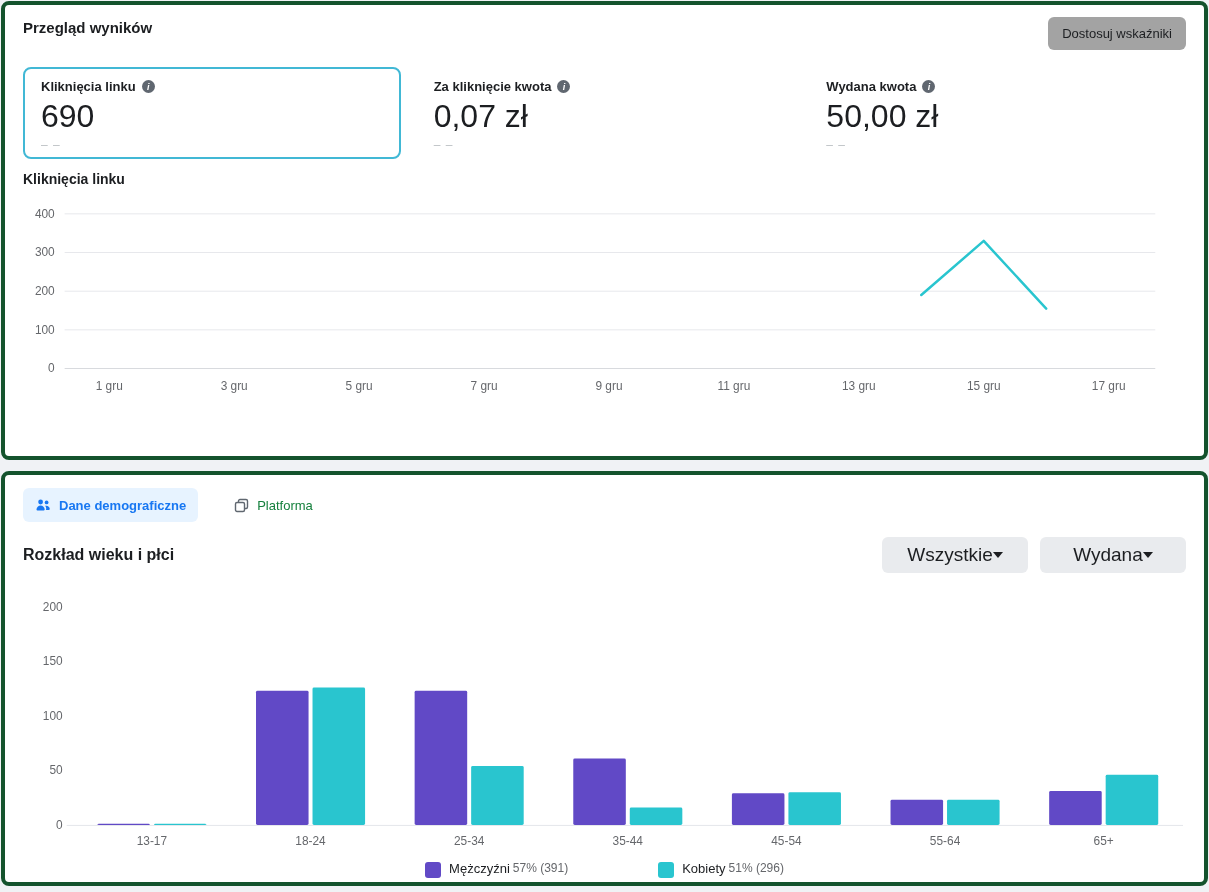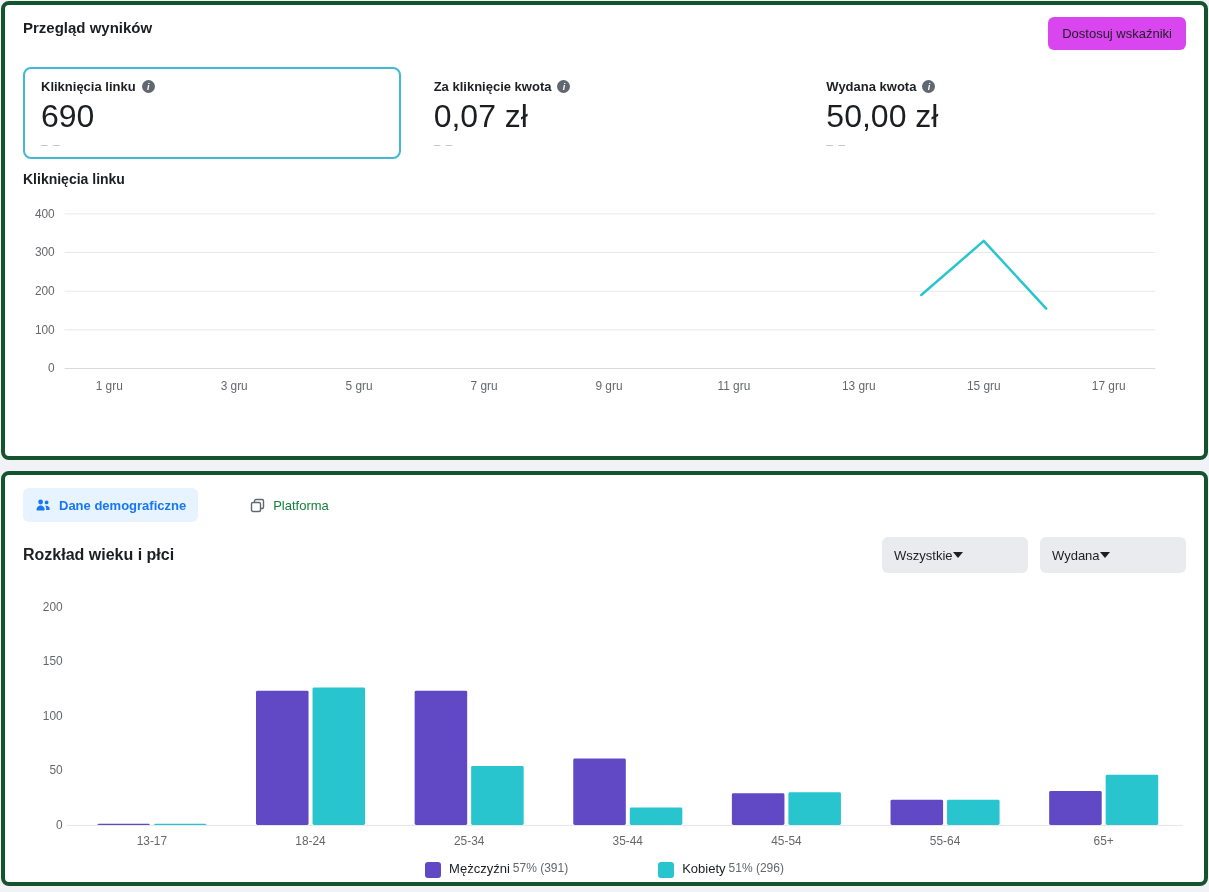--- a/index.html
+++ b/index.html
@@ -15,21 +15,21 @@
     border-radius:8px;
     margin:0 1px;
   }
   .panel.top { margin-top:1px; padding:12px 18px 52px; }
   .panel.bottom { margin-top:11px; padding:12px 18px 4px; }
 
   
   .panel-head { display:flex; justify-content:space-between; align-items:flex-start; height:40px; }
   .panel-title { font-size:15px; font-weight:700; padding-top:2px; }
   .btn-secondary {
-    background:#d946ef; border:none; border-radius:6px;
+    background:#a3a3a3; border:none; border-radius:6px;
     font-family:inherit; font-size:13px; color:#1c1e21;
     padding:9px 14px; cursor:pointer; font-weight:500;
   }
   .metrics { display:flex; gap:15px; margin-top:10px; }
   .metric-card {
     flex:1; border:2px solid transparent; border-radius:8px;
     padding:10px 16px 12px; height:92px; cursor:pointer;
   }
   .metric-card.selected { border-color:#41b8d5; }
   .metric-label-row { display:flex; align-items:center; gap:6px; }
@@ -39,40 +39,40 @@
     background:#606770; color:#fff; font-size:9px; font-weight:700;
     display:inline-flex; align-items:center; justify-content:center;
     font-style:italic; cursor:pointer; flex:0 0 auto;
   }
   .metric-value { font-size:32px; font-weight:400; margin-top:4px; color:#1c1e21; }
   .metric-sub { font-size:12px; color:#bcc0c4; margin-top:3px; letter-spacing:1px; }
   .line-chart-title { font-size:14px; font-weight:700; margin-top:12px; height:20px; }
   .chart-box { margin-top:6px; }
 
   
-  .tabs { display:flex; align-items:center; gap:40px; height:36px; }
+  .tabs { display:flex; align-items:center; gap:24px; height:36px; }
   .tab {
     display:flex; align-items:center; gap:8px;
     font-size:13px; border-radius:6px; padding:9px 12px; cursor:pointer;
     color:#15803d; background:transparent; border:none; font-family:inherit;
   }
   .tab.active { background:#e7f3ff; color:#1877f2; font-weight:700; }
   .tab .icon { display:inline-flex; }
   .tab.active .icon svg { fill:#1877f2; }
   .tab .icon svg { fill:#606770; }
   .tab .icon.stroke svg { fill:none; stroke:#606770; }
 
   .chart-head { display:flex; justify-content:space-between; align-items:center; margin-top:14px; height:36px; }
   .section-heading { font-size:16px; font-weight:700; }
   .dropdowns { display:flex; gap:12px; }
   .dropdown {
-    display:flex; align-items:center; justify-content:flex-start;
+    display:flex; align-items:center; justify-content:center;
     width:146px; height:36px; padding:0 12px;
     background:#e9ebee; border:none; border-radius:6px;
-    font-family:inherit; font-size:13px; color:#1c1e21; cursor:pointer;
+    font-family:inherit; font-size:19px; color:#1c1e21; cursor:pointer;
   }
   .caret {
     width:0; height:0;
     border-left:5px solid transparent; border-right:5px solid transparent;
     border-top:6px solid #1c1e21;
   }
   .bar-chart-box { margin-top:12px; }
 
   .legend { display:flex; justify-content:center; gap:90px; margin-top:2px; }
   .legend-item { display:flex; gap:8px; align-items:flex-start; }

